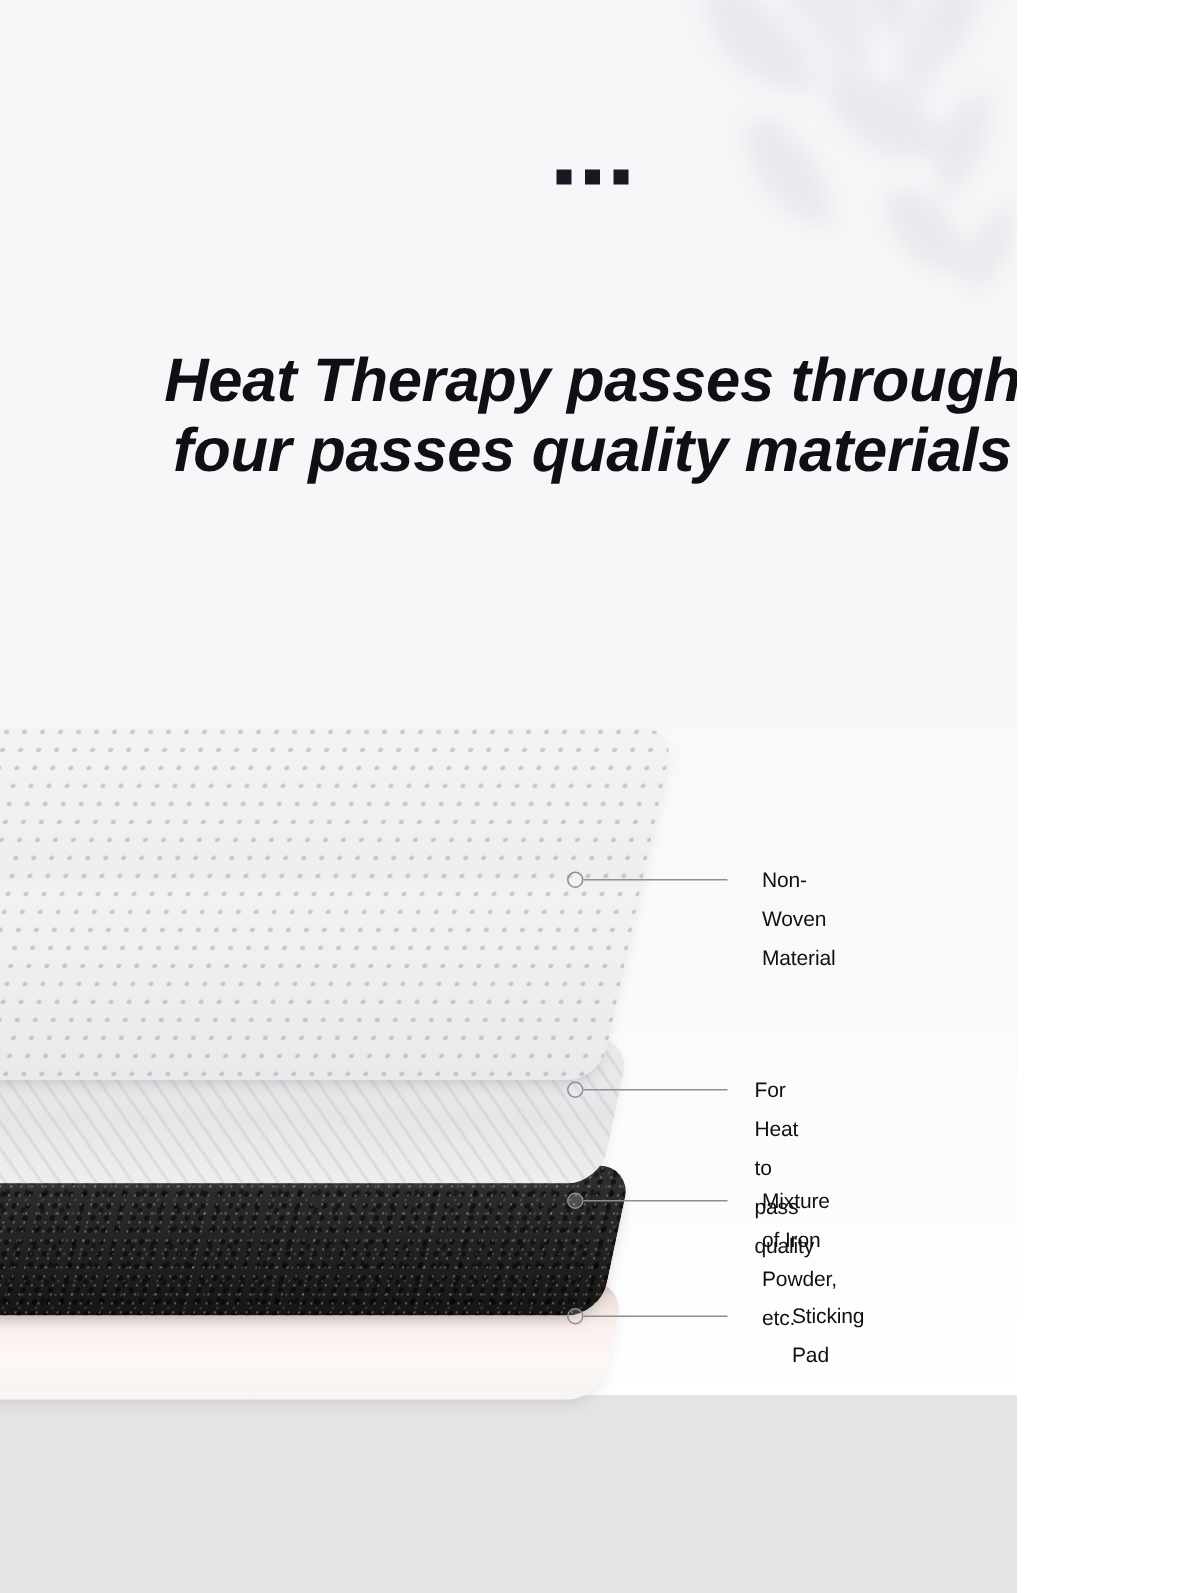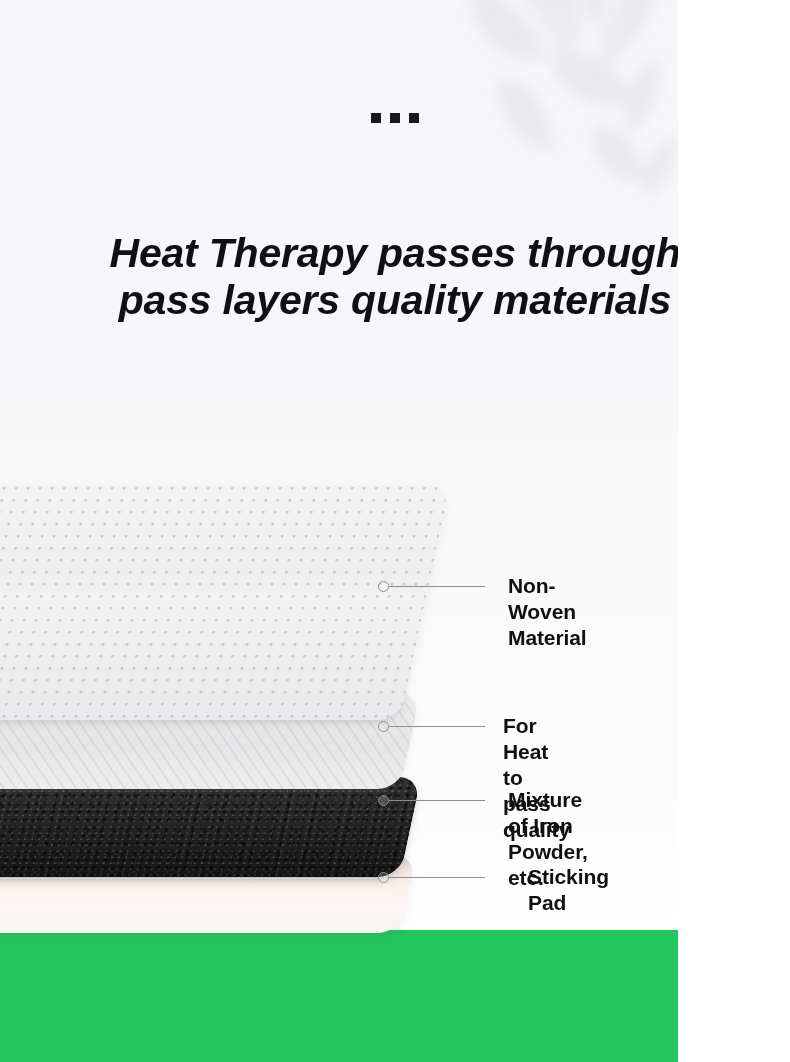--- a/index.html
+++ b/index.html
@@ -6,21 +6,21 @@
   html,body{margin:0;padding:0;}
   body{
     width:790px;height:1062px;
     background:#ffffff;
     font-family:"Liberation Sans", sans-serif;
     overflow:hidden;
   }
   #page{
     position:relative;
     width:678px;height:1062px;
-    background:#22c55e;
+    background:#e5e5e5;
     overflow:hidden;
   }
 
   
   .bg-wash{
     position:absolute;left:0;top:0;width:790px;height:930px;
     background:linear-gradient(180deg,#f6f6f9 0%,#f7f7f9 40%,#fafafb 72%,#fdfdfe 90%,#ffffff 100%);
   }
   .bg-leaf{
     position:absolute;
@@ -128,22 +128,22 @@
   }
   .lead{
     position:absolute;
     height:1px;
     background:#8d8d95;
   }
   .lbl{
     position:absolute;
     color:#101014;
     font-family:"Liberation Sans", sans-serif;
-    font-weight:700;
-    font-size:21px;
+    font-weight:400;
+    font-size:14px;
     line-height:26px;
     letter-spacing:-0.1px;
     white-space:pre-line;
   }
 </style>
 </head>
 <body>
 
 <div id="page">
 
@@ -170,21 +170,21 @@
   </div>
 
   <div class="dots">
     <i></i>
     <i></i>
     <i></i>
   </div>
 
   <h1 class="headline">
     <span>Heat Therapy passes through</span>
-    <span>pass layers quality materials</span>
+    <span>four passes quality materials</span>
   </h1>
 
   <div class="stack">
     <div class="slab" id="l4b"></div>
     <div class="slab" id="l2b"></div>
     <div class="slab" id="l4"></div>
     <div class="slab" id="l3"></div>
     <div class="slab" id="l2"></div>
     <div class="slab" id="l1"></div>
   </div>

